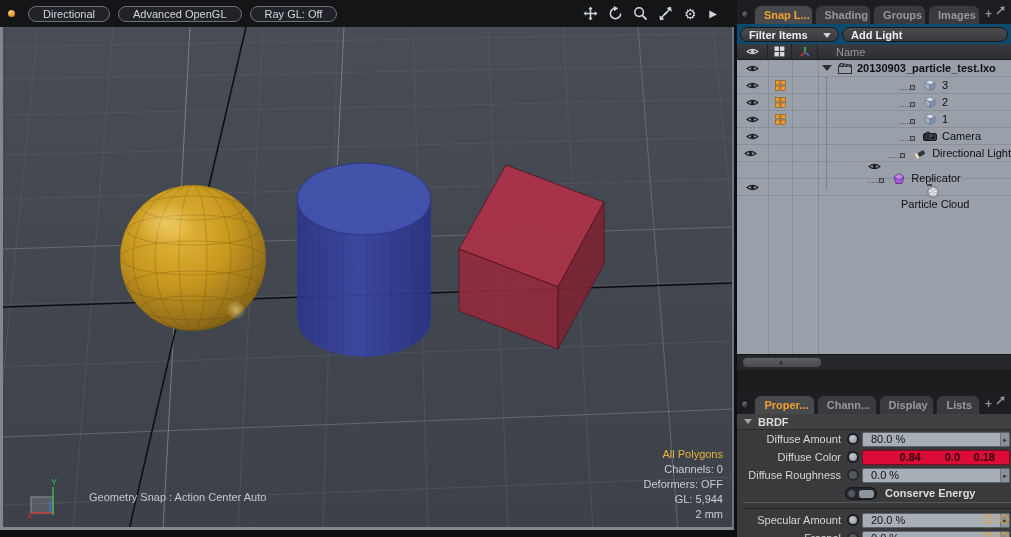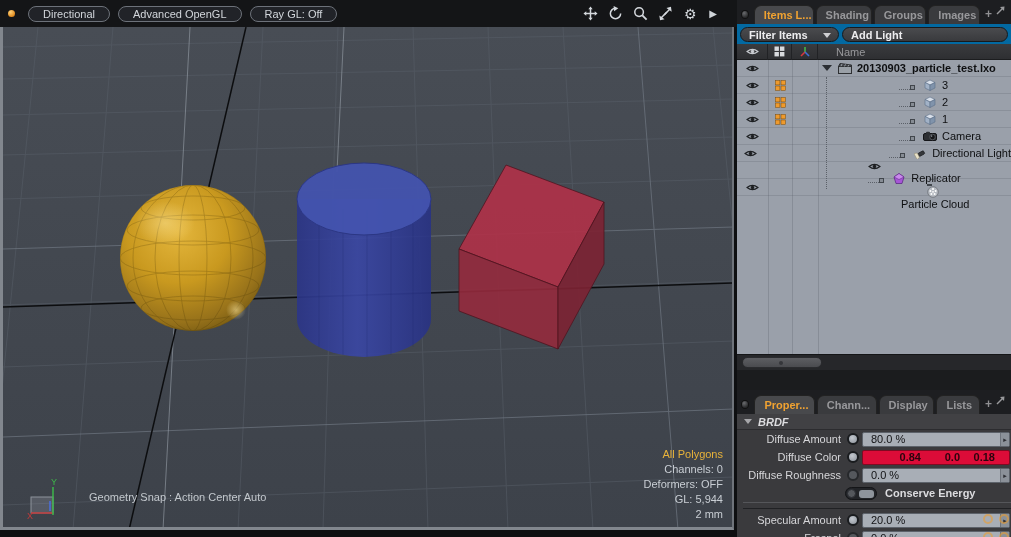--- a/index.html
+++ b/index.html
@@ -39,21 +39,21 @@
             display:flex; align-items:flex-end; padding-left:4px; }
   .menu-dot { width:9px; height:9px; border-radius:50%; margin:0 5px 5px 0;
               background:radial-gradient(circle at 35% 30%, #6a6b6e, #2a2b2d 70%); border:1px solid #111; }
   .tab { height:19px; line-height:19px; padding:0 9px; margin-right:2px; font-size:11px; font-weight:bold;
          color:#98989b; background:#3a3b3e; border-radius:7px 7px 0 0; border:1px solid #222;
          border-bottom:none; white-space:nowrap; overflow:hidden; }
   .tab.active { color:#f0a231; background:#48494c; }
   .tab-plus { color:#909093; font-size:12px; font-weight:bold; margin:0 3px 3px 3px; }
   .expand-icon { margin:0 2px 4px auto; padding-right:4px; }
 
-  .filter-row { position:absolute; left:0; top:24px; width:274px; height:20px; background:#0369a1;
+  .filter-row { position:absolute; left:0; top:24px; width:274px; height:20px; background:#0c4a6e;
                 display:flex; align-items:center; padding:2px 3px; gap:3px; }
   .combo { position:relative; height:15px; line-height:14px; border-radius:8px; font-size:11px; font-weight:bold;
            color:#ececee; background:linear-gradient(180deg,#4a4b4e,#393a3d); border:1px solid #18191b;
            padding:0 8px; }
   .combo .arr { position:absolute; right:7px; top:5px; width:0; height:0;
                 border-left:4px solid transparent; border-right:4px solid transparent; border-top:5px solid #cfcfd2; }
   .filter-combo { width:99px; }
   .add-item { flex:1; }
 
   .list-header { position:absolute; left:0; top:44px; width:274px; height:16px; background:#332f2c;
@@ -88,21 +88,21 @@
   .hthumb::after { content:""; position:absolute; left:36px; top:3px; width:4px; height:4px;
                    border-radius:50%; background:#35363a; }
   .panel-gap { position:absolute; left:0; top:370px; width:274px; height:20px; background:#1b1c1e; }
 
   .props-tabbar { top:390px; }
   .props-body { position:absolute; left:0; top:414px; width:274px; height:123px; background:#3a3a3d; overflow:hidden; }
   .section-hd { display:flex; align-items:center; height:16px; padding-left:7px;
                 background:#414144; border-bottom:1px solid #2c2c2f; }
   .section-hd .tri { width:0; height:0; border-left:4px solid transparent; border-right:4px solid transparent;
                      border-top:5px solid #a7a7aa; margin-right:6px; }
-  .section-hd .txt { color:#dcdcdf; font-size:11px; font-weight:bold;font-style:italic; }
+  .section-hd .txt { color:#dcdcdf; font-size:11px; font-weight:bold; }
   .prop-row { position:relative; display:flex; align-items:center; height:18px; padding-right:1px; }
   .plabel { width:107px; text-align:right; color:#d6d6d9; font-size:11px; padding-right:3px; white-space:nowrap; }
   .ptoggle { width:12px; height:12px; border-radius:50%; border:2px solid #191b1e;
              background:radial-gradient(circle at 40% 35%, #c3c8cf, #8d939b); margin:0 3px; flex:none; }
   .ptoggle.dim { background:#55585d; border-color:#26282b; }
   .pfield { position:relative; flex:1; height:15px; background:#a8aeb6; border-radius:2px;
             border:1px solid #5c626a; color:#121315; font-size:11px; line-height:13px; padding-left:8px;
             overflow:hidden; }
   .pfield .spin { position:absolute; right:0; top:0; bottom:0; width:9px; background:#8b9199;
                   border-left:1px solid #6f757d; color:#2c2e33; font-size:7px; line-height:13px; text-align:center; }
@@ -276,21 +276,21 @@
         <span class="ticon" style="color:#d4d8dd;font-size:14px;">⚙</span>
         <span class="vp-play">▶</span>
       </div>
     </div>
   </div>
 
   <div class="right-panel">
 
     <div class="tabbar" style="top:0;">
       <div class="menu-dot"></div>
-      <div class="tab active">Items L...</div>
+      <div class="tab active">Snap L...</div>
       <div class="tab">Shading</div>
       <div class="tab">Groups</div>
       <div class="tab">Images</div>
       <div class="tab-plus">+</div>
       <div class="expand-icon">
         <svg width="10" height="10" viewBox="0 0 10 10">
             <line x1="2" y1="8" x2="8" y2="2" stroke="#9a9a9d" stroke-width="1.4"></line>
             <path d="M5 1 L9.5 0.5 L9 5 Z" fill="#9a9a9d"></path>
           </svg>
       </div>

